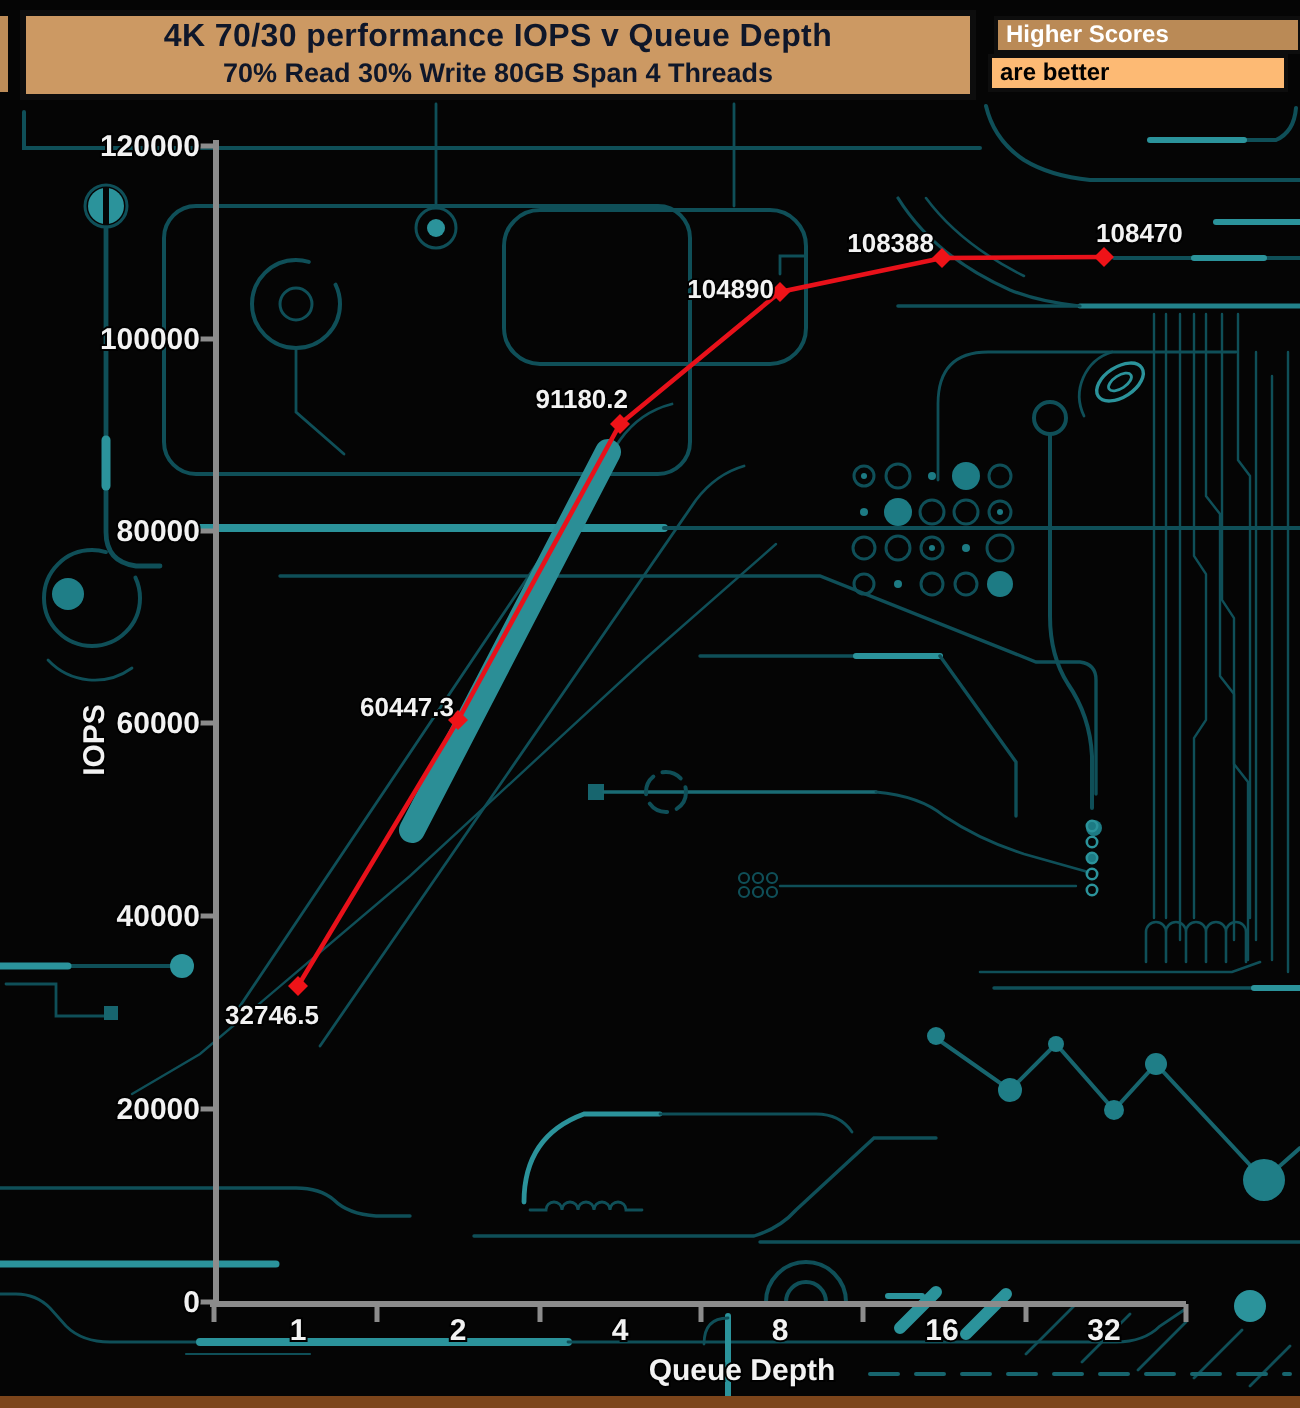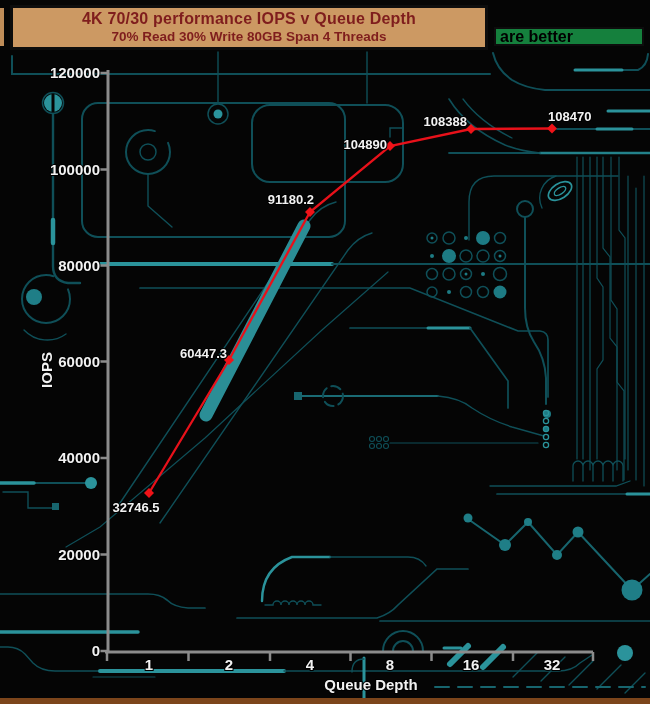--- a/index.html
+++ b/index.html
@@ -1,28 +1,28 @@
 <!DOCTYPE html>
 <html><head>
 <meta charset="utf-8">
 <style>
   html,body{margin:0;padding:0;background:#060606;}
   .screen{position:relative;width:650px;height:704px;background:#050505;overflow:hidden;
           font-family:"Liberation Sans",sans-serif;}
   .board{position:absolute;left:0;top:0;}
   
   .hdr{position:absolute;left:10px;top:5px;width:472px;height:39px;background:#cc9963;
-       border:3px solid #0d0d0d;text-align:center;color:#7f1d1d;}
+       border:3px solid #0d0d0d;text-align:center;color:#0f172a;}
   .hdr .t{font-size:16px;font-weight:700;margin-top:2px;letter-spacing:.2px;}
   .hdr .s{font-size:13.5px;font-weight:700;margin-top:1px;}
   .lg1{position:absolute;left:497px;top:8px;width:146px;height:15px;background:#ba8a56;
        border:2px solid #0d0d0d;color:#ffffff;font-size:12px;font-weight:700;
        padding-left:4px;line-height:15px;}
-  .lg2{position:absolute;left:494px;top:27px;width:142px;height:15px;background:#15803d;
-       border:2px solid #0d0d0d;color:#000000;font-size:16px;font-weight:700;
+  .lg2{position:absolute;left:494px;top:27px;width:142px;height:15px;background:#fdba74;
+       border:2px solid #0d0d0d;color:#000000;font-size:12px;font-weight:700;
        padding-left:4px;line-height:15px;}
   .sliver{position:absolute;left:0;top:8px;width:4px;height:38px;background:#bd8c58;}
   .strip{position:absolute;left:0;top:698px;width:650px;height:6px;background:#7c451b;}
   
   text{font-family:"Liberation Sans",sans-serif;fill:#f2f2f2;font-weight:700;
        paint-order:stroke;stroke:#000;stroke-width:2px;}
   .tick{font-size:15px;}
   .axlbl{font-size:15px;}
   .ptlbl{font-size:13px;}
 </style>
@@ -242,16 +242,17 @@
     <text class="ptlbl" x="467" y="126" text-anchor="end">108388</text>
     <text class="ptlbl" x="548" y="121" text-anchor="start">108470</text>
   </g>
 </svg>
 
   <div class="sliver"></div>
   <div class="hdr">
     <div class="t">4K 70/30 performance IOPS v Queue Depth</div>
     <div class="s">70% Read 30% Write 80GB Span 4 Threads</div>
   </div>
+  <div class="lg1">Higher Scores</div>
   <div class="lg2">are better</div>
   <div class="strip"></div>
 
 </div>
 
 </body></html>

